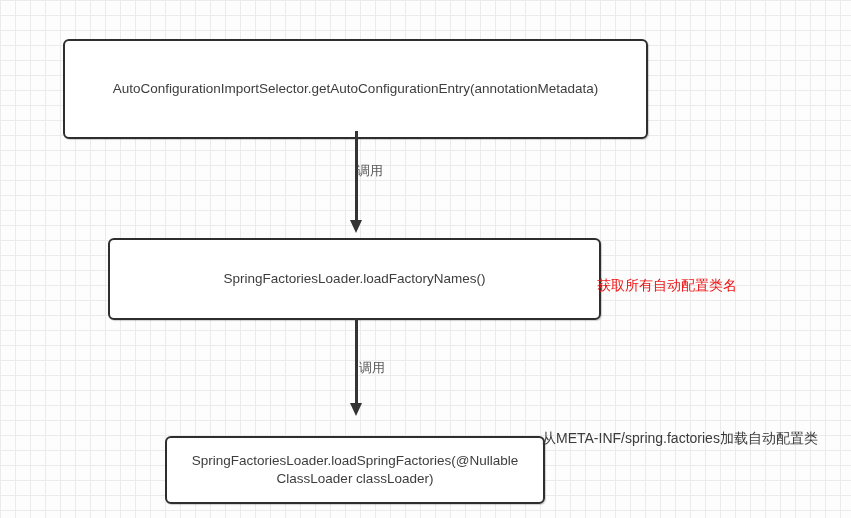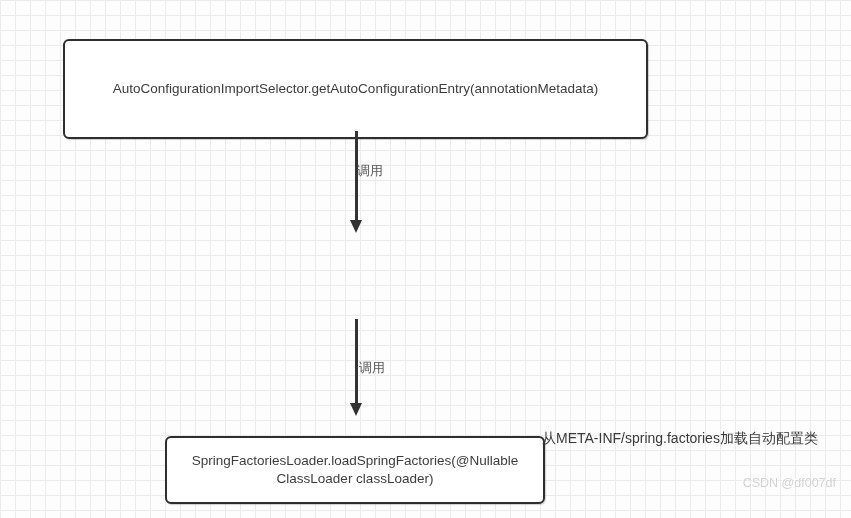--- a/index.html
+++ b/index.html
@@ -99,29 +99,32 @@
 <div class="canvas">
 
   <div class="flow-node" id="node1">
     <span>AutoConfigurationImportSelector.getAutoConfigurationEntry(annotationMetadata)</span>
   </div>
 
   <div class="arrow-line" id="edge1-line"></div>
   <div class="arrow-head" id="edge1-head"></div>
   <div class="edge-label" id="edge1-label">调用</div>
 
+  <div class="flow-node" id="node2">
+    <span>SpringFactoriesLoader.loadFactoryNames()</span>
+  </div>
 
+  <div class="annotation" id="annotation-red" style="color: rgb(240, 20, 20);">获取所有自动配置类名</div>
 
   <div class="arrow-line" id="edge2-line"></div>
   <div class="arrow-head" id="edge2-head"></div>
   <div class="edge-label" id="edge2-label">调用</div>
 
   <div class="flow-node" id="node3">
     <span>SpringFactoriesLoader.loadSpringFactories(@Nullable ClassLoader classLoader)</span>
   </div>
 
   <div class="annotation" id="annotation-black" style="color: rgb(58, 58, 58);">从META-INF/spring.factories加载自动配置类</div>
 
   <div class="watermark">
-    <div class="watermark-line2">CSDN @df007df</div>
   </div>
 
 </div>
 
 </body></html>

